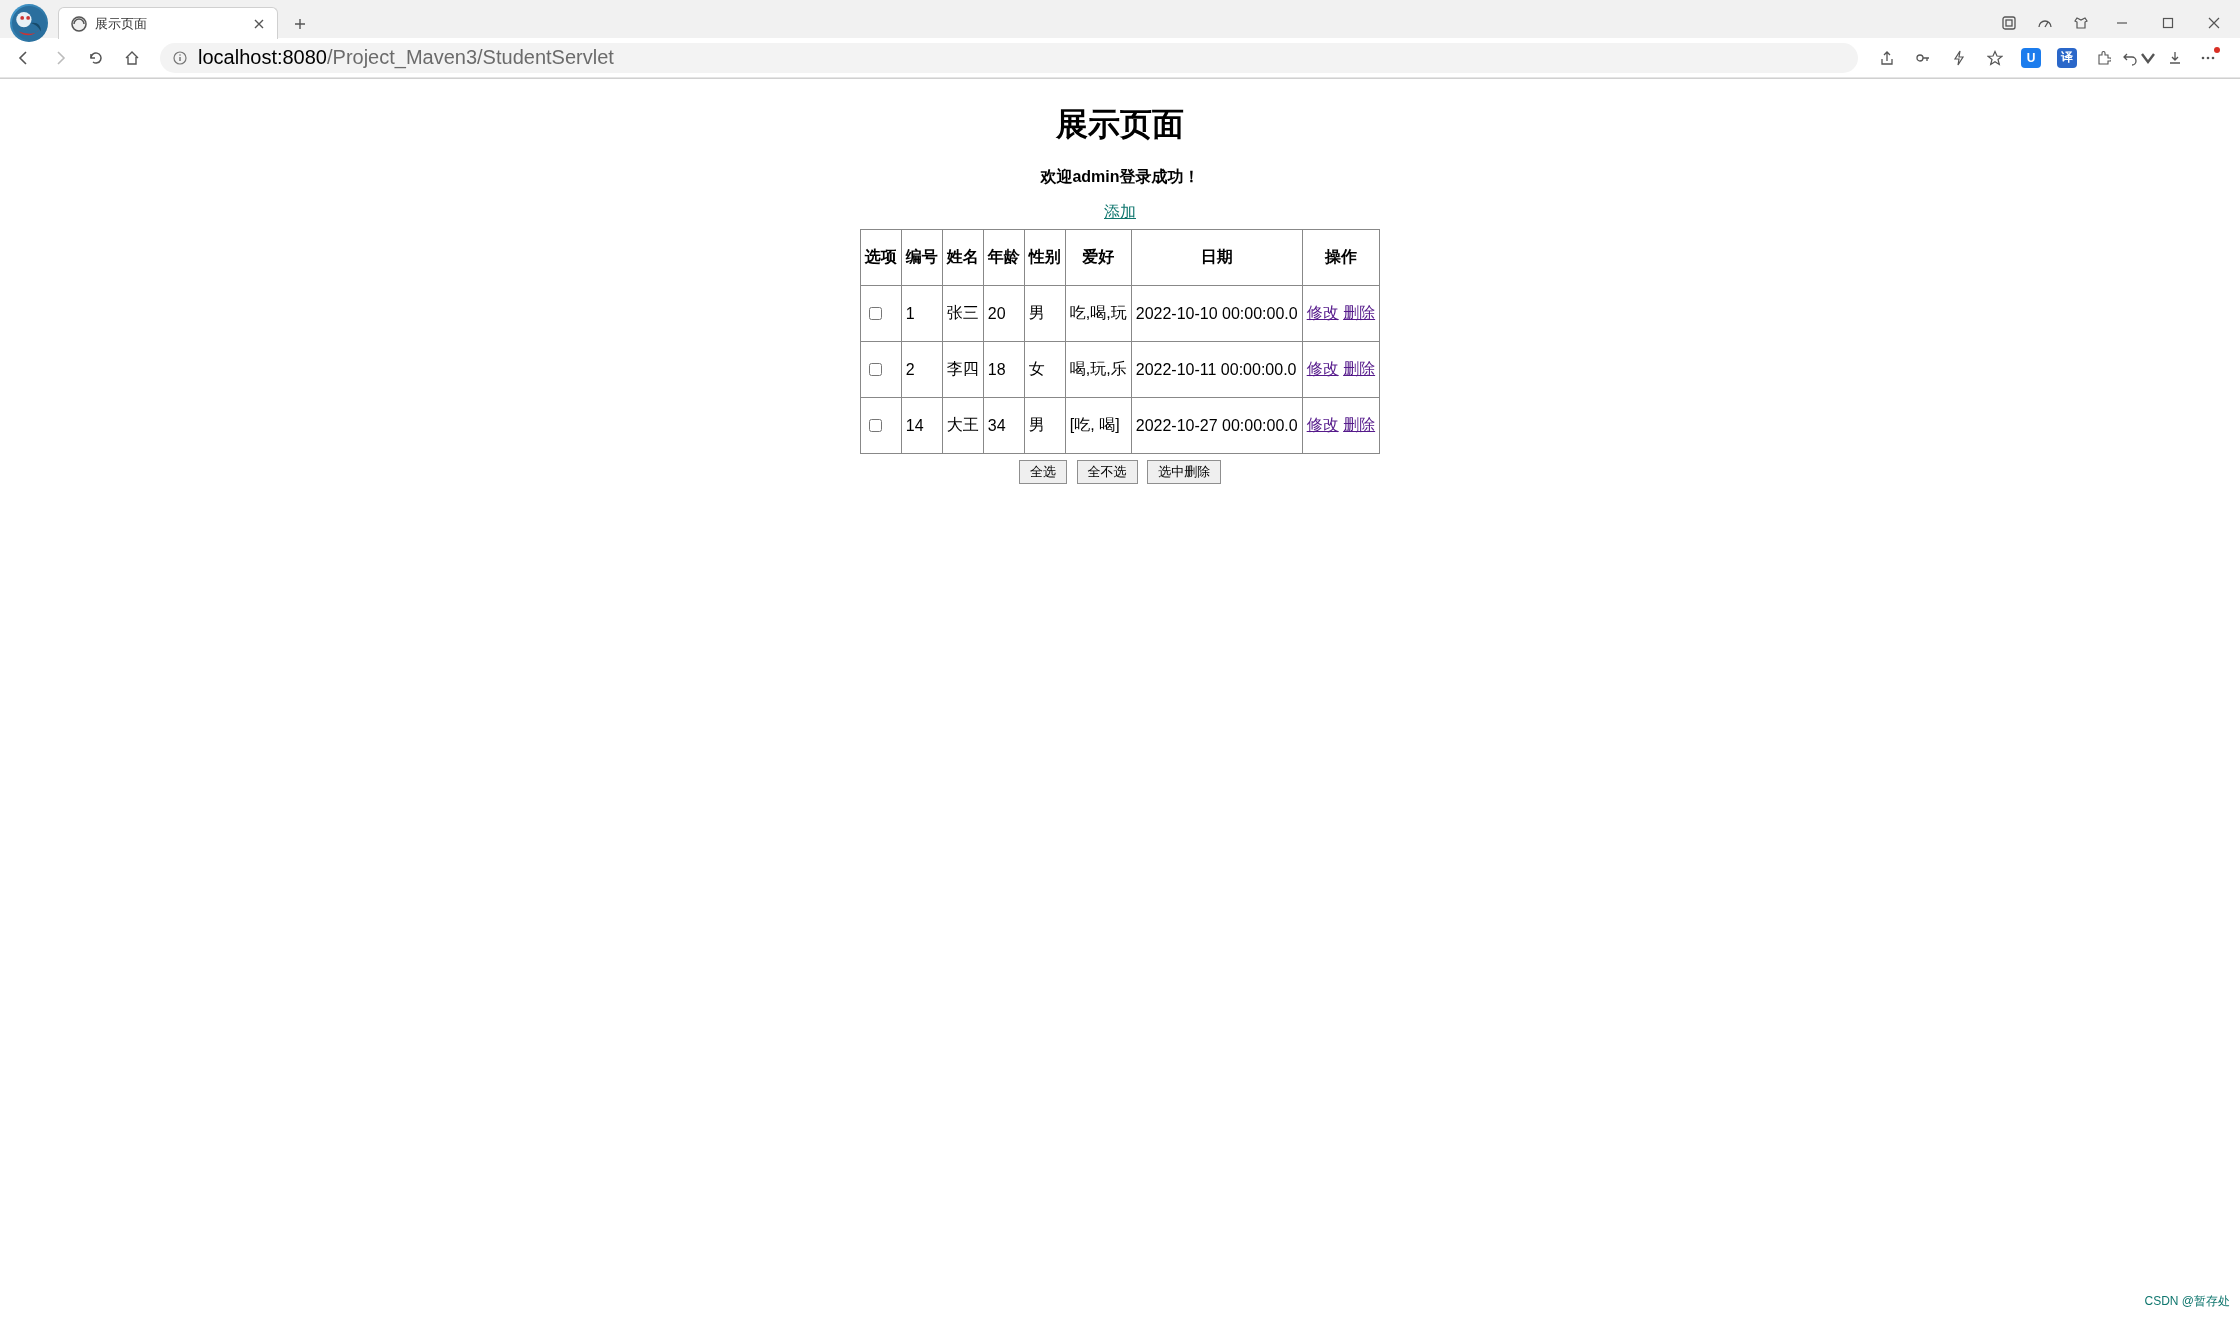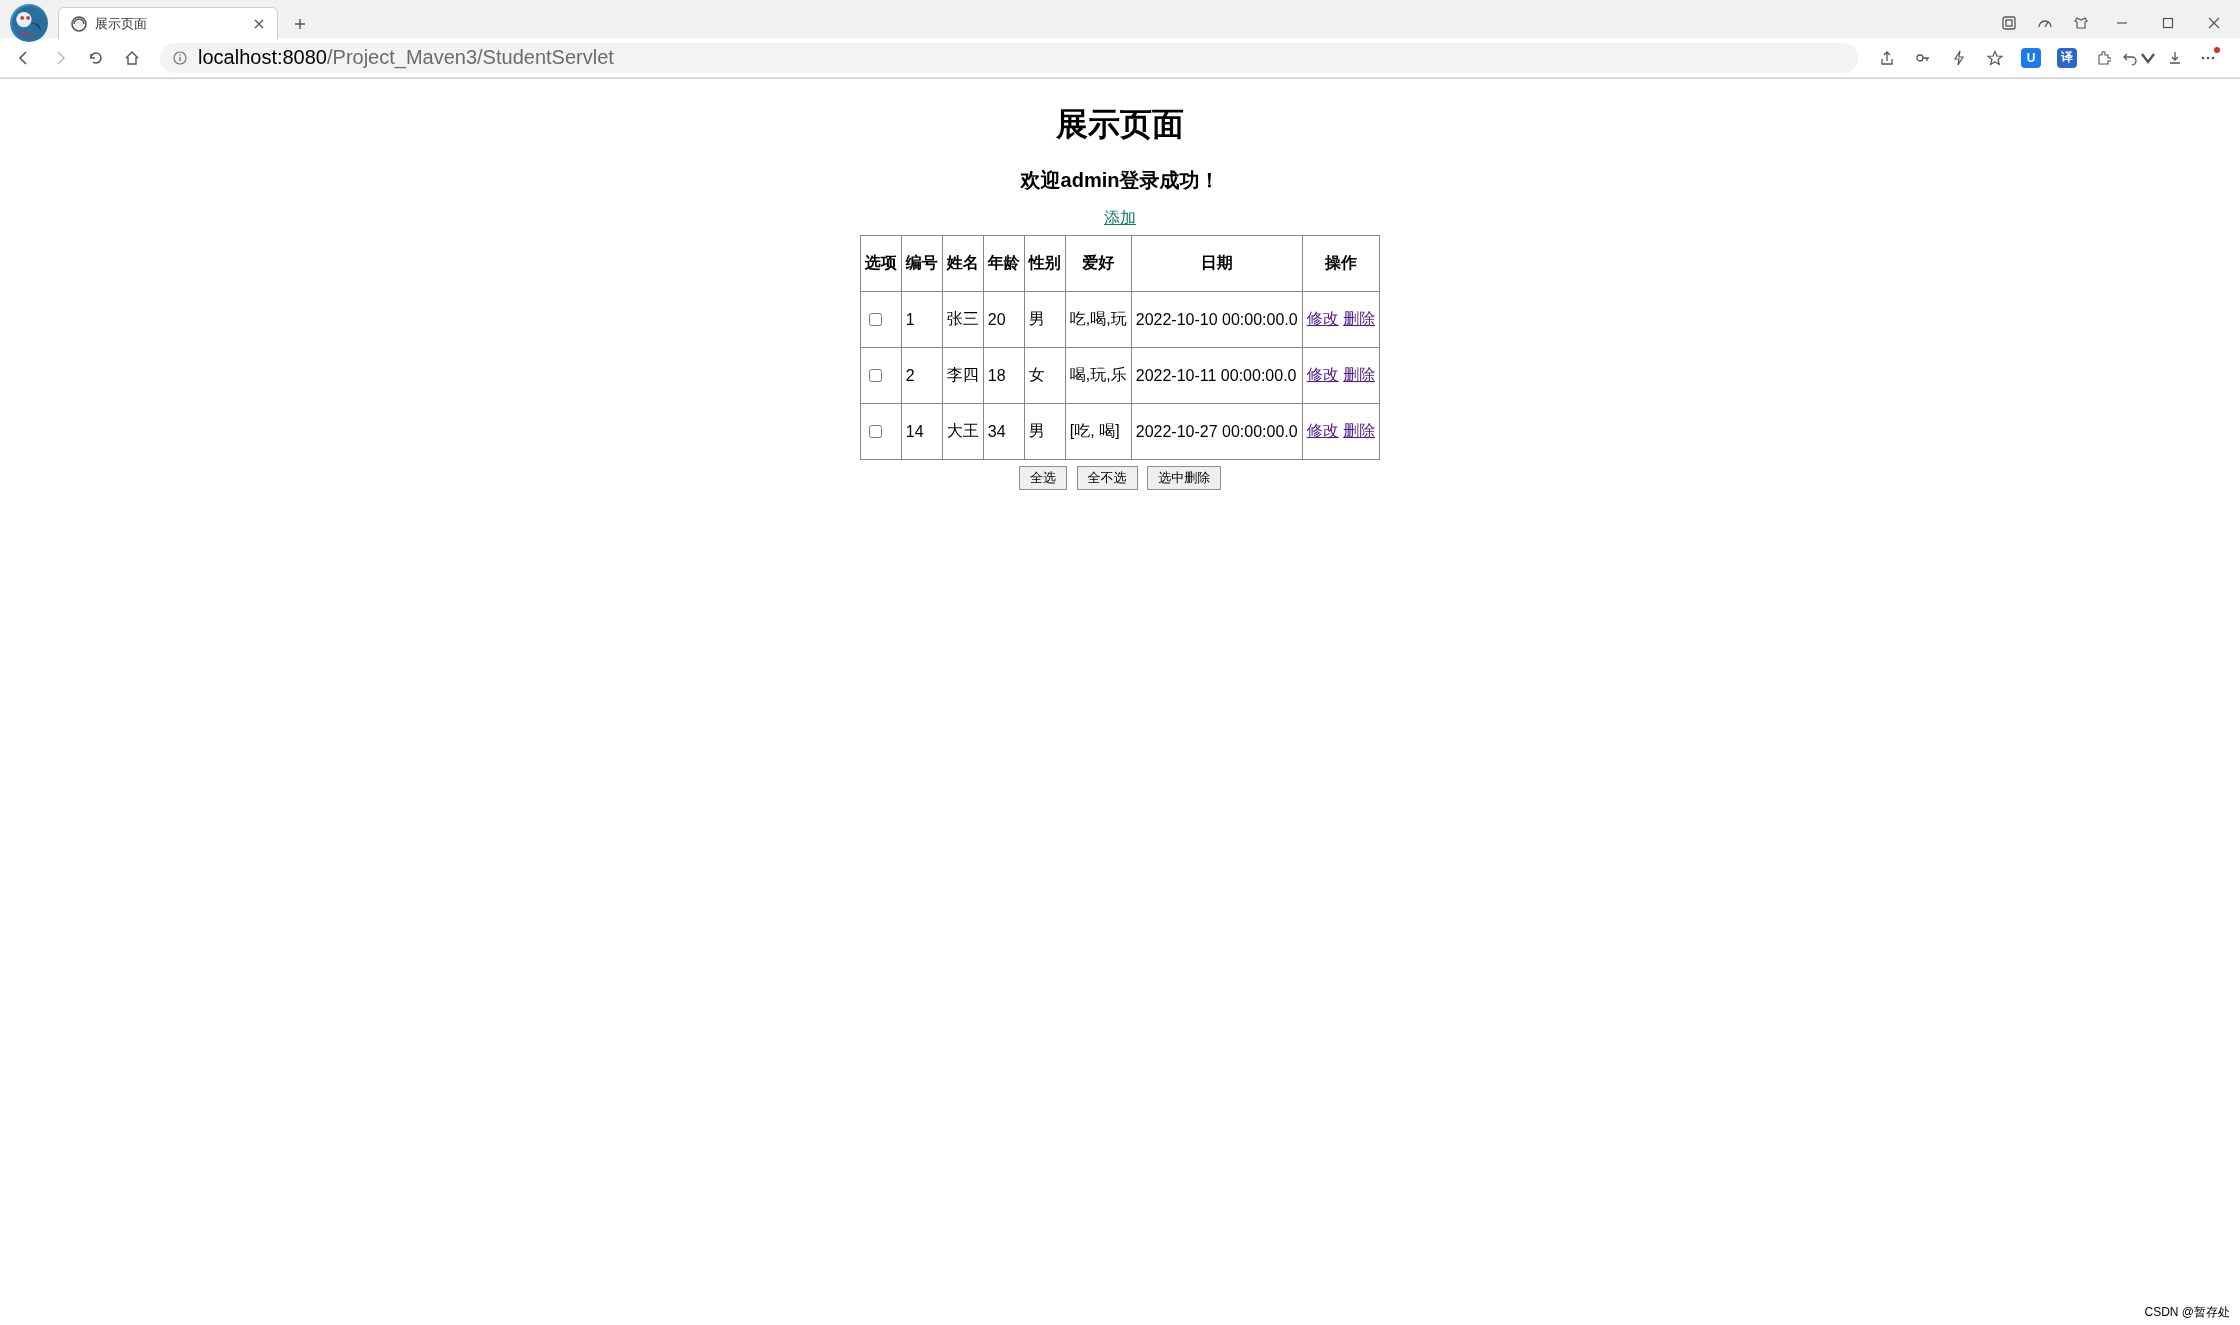--- a/index.html
+++ b/index.html
@@ -54,33 +54,33 @@
     width:20px; height:20px; border-radius:4px; display:flex; align-items:center; justify-content:center;
     font-size:12px; font-weight:bold; color:#fff;
   }
   .ext-badge.blue { background:#1b7ced; }
   .ext-badge.blue2 { background:#2a67c9; }
   .dot-indicator { width:6px; height:6px; border-radius:50%; background:#d93025; position:relative; top:-8px; left:-2px; }
 
   
   .page { padding-top:10px; }
   .page h1 { text-align:center; font-size:32px; margin:14px 0 10px; font-weight:700; }
-  .page h2 { text-align:center; font-size:20px; margin:20px 0 14px; font-weight:700; }
+  .page h2 { text-align:center; font-size:16px; margin:20px 0 14px; font-weight:700; }
   .center { text-align:center; }
   a.pagelink { color:#0f766e; text-decoration:underline; font-size:16px; }
   a.rowlink { color:#551a8b; text-decoration:underline; }
   table.data { border-collapse:collapse; margin:6px auto 0; }
   table.data th, table.data td { border:1px solid #888; padding:17px 4px; font-size:16px; text-align:left; }
   table.data th { font-weight:700; text-align:center; }
   .btn-row { text-align:center; margin-top:6px; }
   .btn-row button {
     font-family: inherit; font-size:13px; padding:2px 10px; margin:0 3px;
     background:#efefef; border:1px solid #8f8f8f; cursor:pointer;
   }
-  .watermark { position:fixed; right:10px; bottom:4px; color:#000000; font-size:12px; }
+  .watermark { position:fixed; right:10px; bottom:15px; color:#0f766e; font-size:12px; }
 </style>
 </head>
 <body>
 
 <div class="browser-chrome">
   <div class="tab-strip">
     <div class="profile-avatar">
       <svg viewBox="0 0 40 40">
         <circle cx="20" cy="20" r="20" fill="#2b6f9e"></circle>
         <ellipse cx="14" cy="16" rx="9" ry="9" fill="#e8f0f6"></ellipse>

